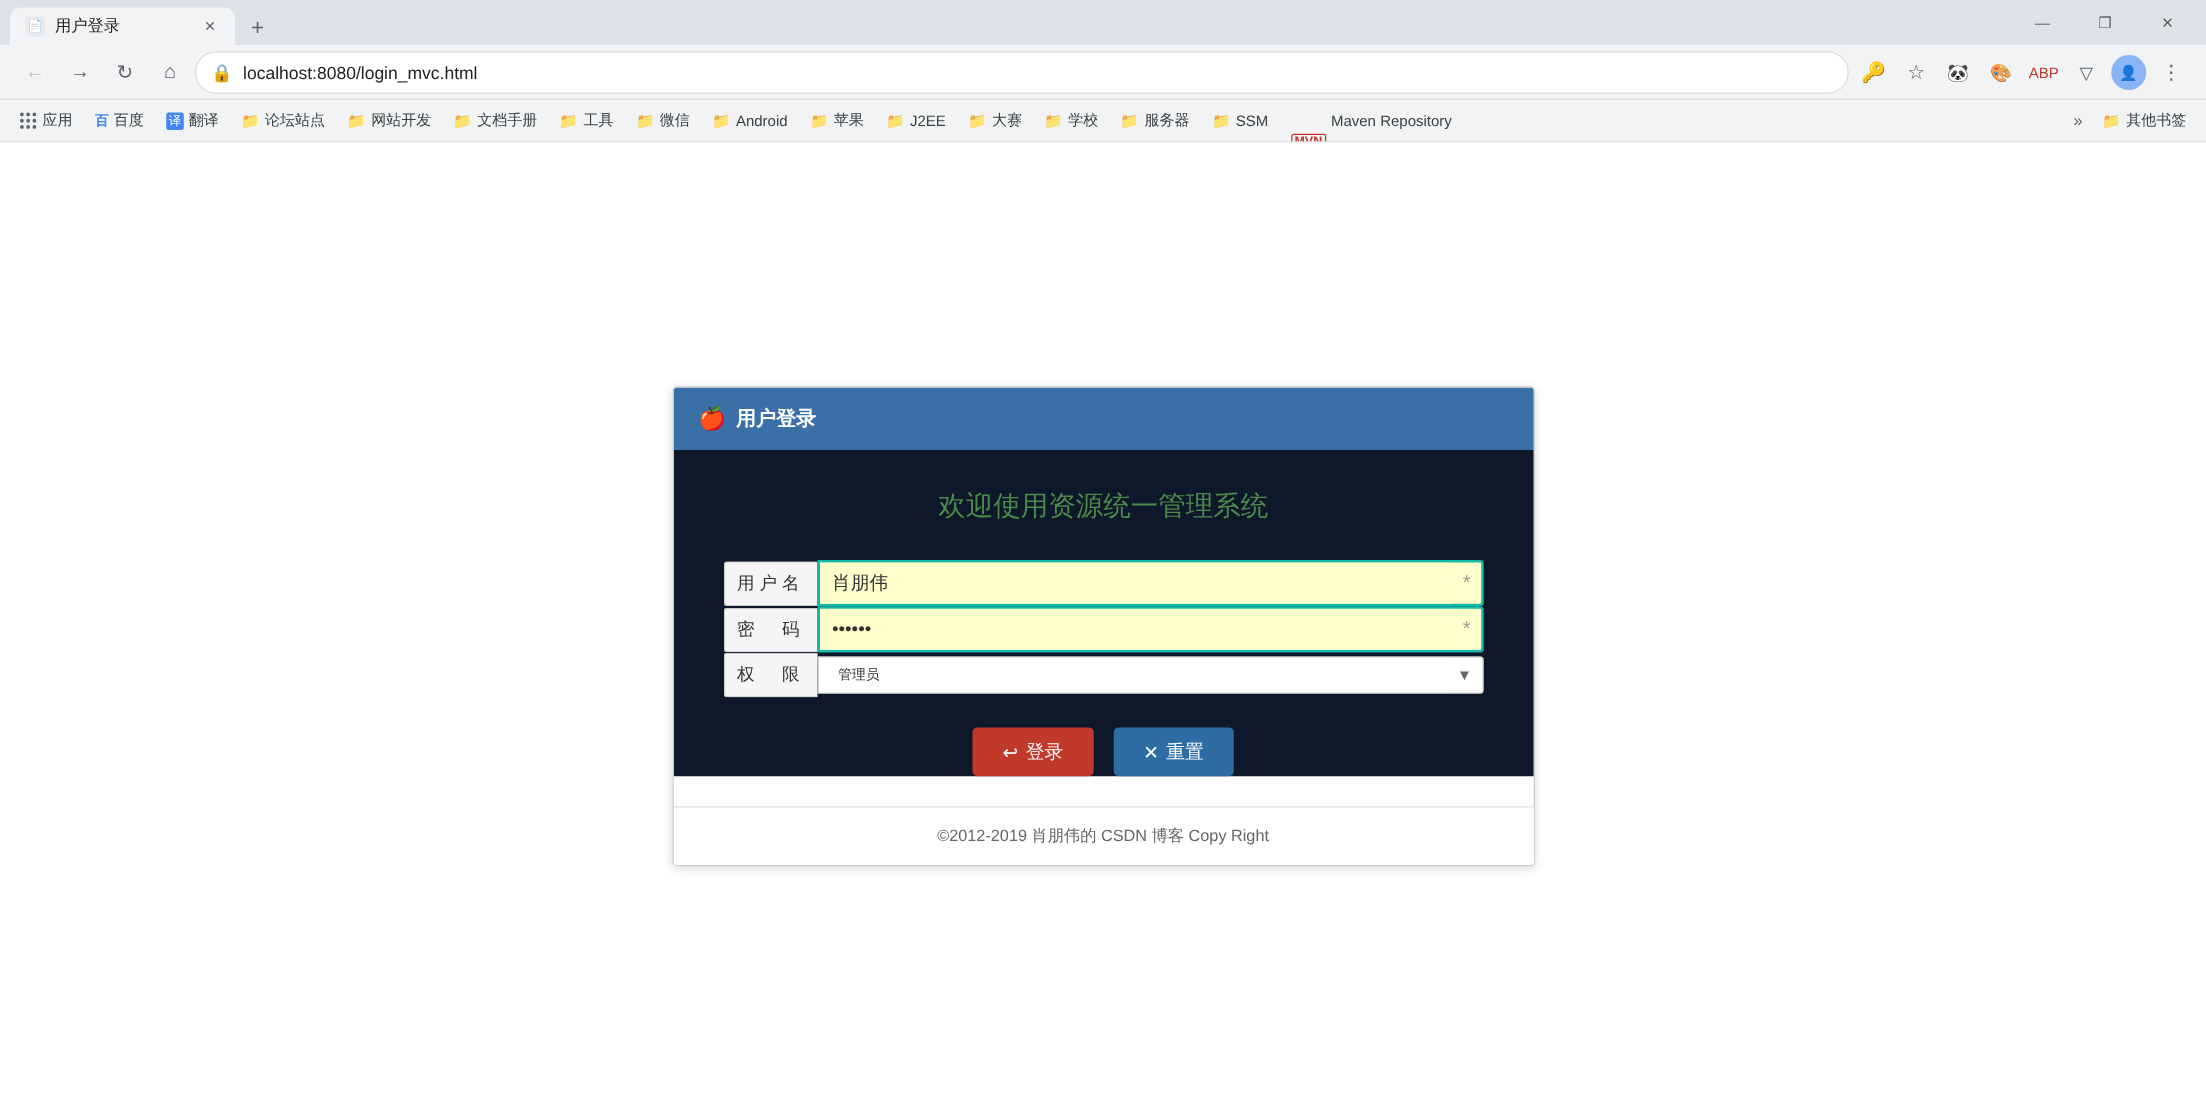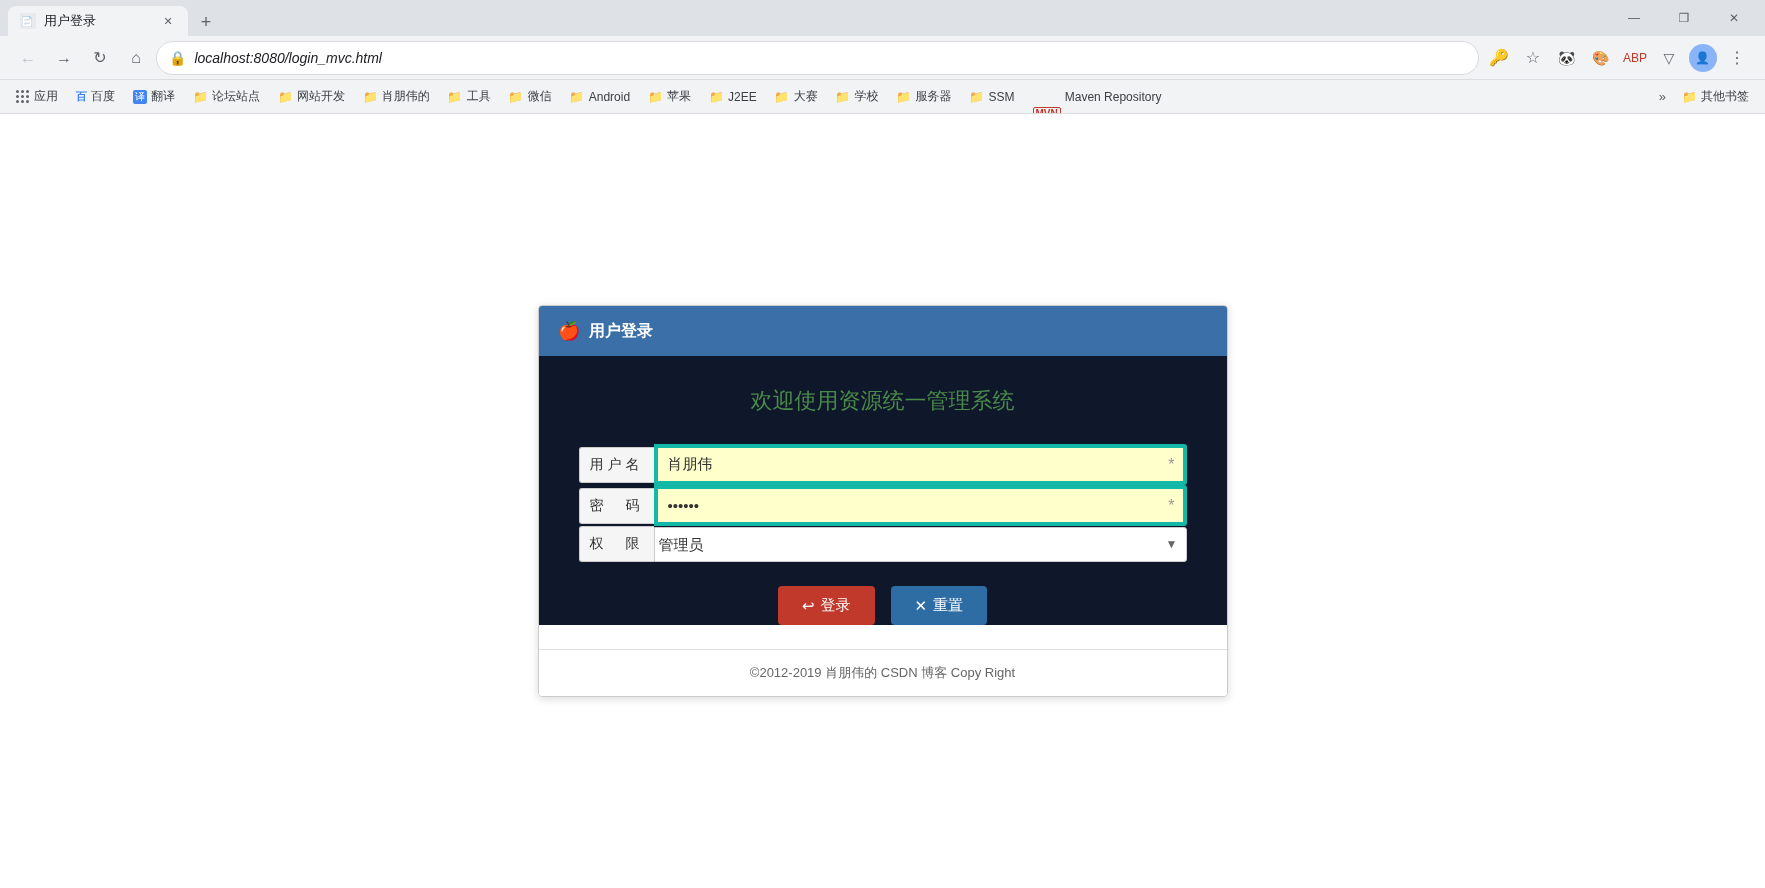--- a/index.html
+++ b/index.html
@@ -106,21 +106,21 @@
       align-items: center;
       background: white;
       border: 1px solid #dadce0;
       border-radius: 22px;
       height: 34px;
       padding: 0 12px;
       gap: 8px;
       font-size: 14px;
     }
     .secure-icon { color: #5f6368; font-size: 14px; }
-    .address-text { flex: 1; color: #202124; font-style: italic; }
+    .address-text { flex: 1; color: #202124; }
     .nav-right-icons {
       display: flex;
       gap: 2px;
     }
     .profile-btn {
       width: 28px; height: 28px;
       border-radius: 50%;
       background: #8ab4f8;
       display: flex; align-items: center; justify-content: center;
       font-size: 13px;
@@ -244,21 +244,21 @@
       border-right: none;
       padding: 8px 0;
       background: #f5f5f5;
       letter-spacing: 4px;
       border-radius: 3px 0 0 3px;
     }
     .form-input-wrap {
       flex: 1;
       display: flex;
       align-items: center;
-      border: 4px solid #14b8a6;
+      border: 2px solid #14b8a6;
       border-radius: 0 3px 3px 0;
       background: #ffffcc;
       overflow: hidden;
     }
     .form-input {
       flex: 1;
       border: none;
       outline: none;
       background: #ffffcc;
       padding: 8px 10px;
@@ -278,22 +278,22 @@
       background: white;
       display: flex;
       align-items: center;
       overflow: hidden;
     }
     .form-select {
       flex: 1;
       border: none;
       outline: none;
       background: white;
-      padding: 8px 4px;
-      font-size: 15px;
+      padding: 8px 16px;
+      font-size: 11px;
       font-family: inherit;
       color: #333;
       appearance: none;
       -webkit-appearance: none;
     }
     .select-arrow {
       padding: 0 8px;
       color: #666;
       font-size: 12px;
     }
@@ -415,21 +415,21 @@
     <div class="bookmark-item">
       <span style="color:#fbc02d;">📁</span>
       <span>论坛站点</span>
     </div>
     <div class="bookmark-item">
       <span style="color:#fbc02d;">📁</span>
       <span>网站开发</span>
     </div>
     <div class="bookmark-item">
       <span style="color:#fbc02d;">📁</span>
-      <span>肖朋伟的</span>
+      <span>文档手册</span>
     </div>
     <div class="bookmark-item">
       <span style="color:#fbc02d;">📁</span>
       <span>工具</span>
     </div>
     <div class="bookmark-item">
       <span style="color:#fbc02d;">📁</span>
       <span>微信</span>
     </div>
     <div class="bookmark-item">

